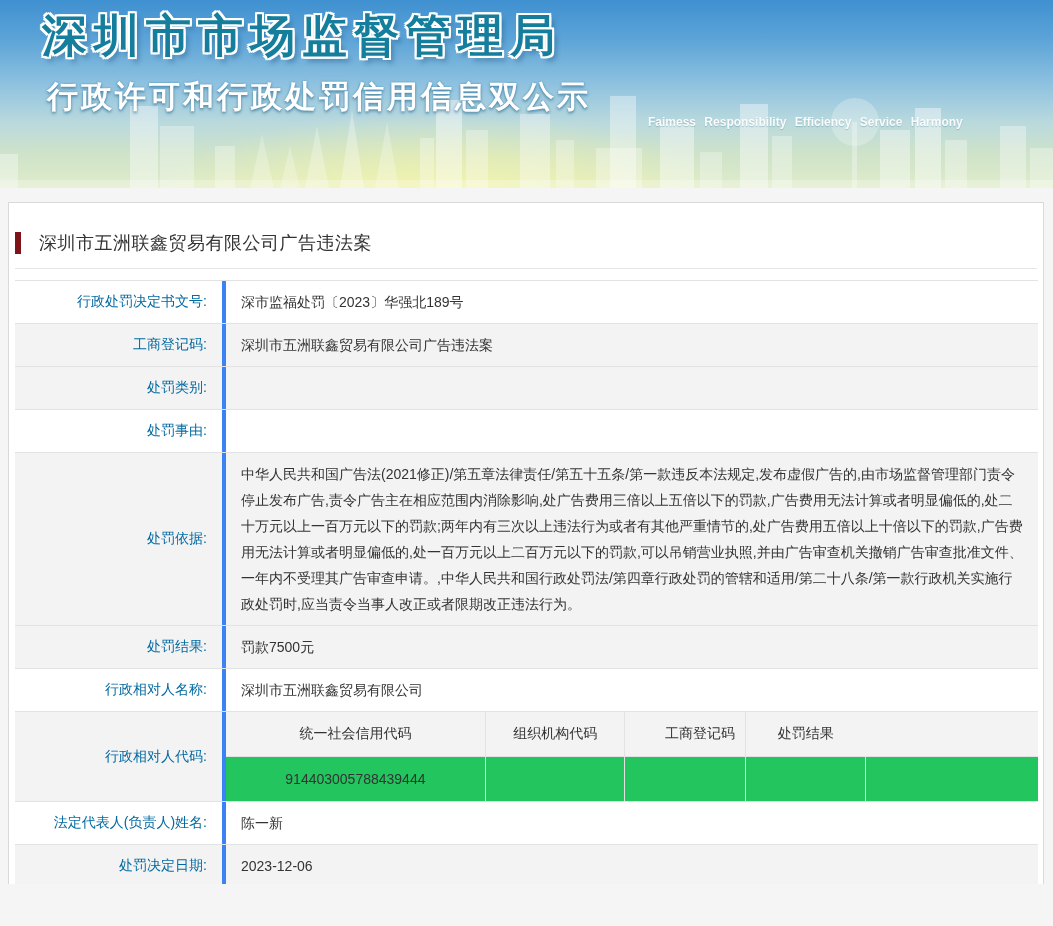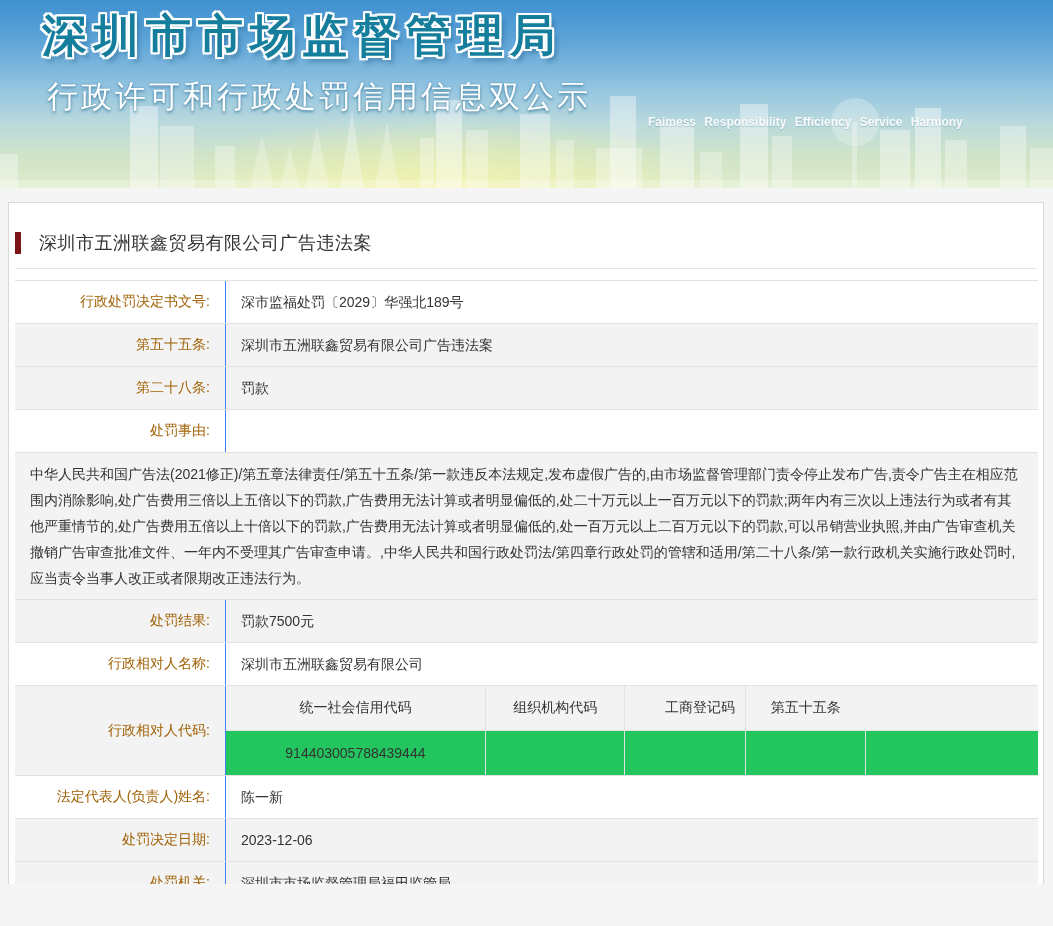--- a/index.html
+++ b/index.html
@@ -22,21 +22,21 @@
     position:absolute; left:42px; top:6px;
     font-size:45px; font-weight:bold; letter-spacing:7px; color:#157e9c;
     text-shadow:
       -2px -2px 0 #fff, 2px -2px 0 #fff, -2px 2px 0 #fff, 2px 2px 0 #fff,
       -2px 0 0 #fff, 2px 0 0 #fff, 0 -2px 0 #fff, 0 2px 0 #fff,
       4px 5px 5px rgba(20,80,120,.45);
     white-space:nowrap;
   }
   .banner-subtitle {
     position:absolute; left:47px; top:76px;
-    font-size:31px; font-weight:normal; letter-spacing:3px; color:#ffffff;
+    font-size:31px; font-weight:bold; letter-spacing:3px; color:#ffffff;
     text-shadow:0 2px 3px rgba(30,100,140,.55), 0 0 2px rgba(30,100,140,.5);
     white-space:nowrap;
   }
   .slogan-cn {
     position:absolute; left:648px; top:80px;
     font-size:29px; color:#fdfdfd; letter-spacing:2px; word-spacing:12px;
     text-shadow:0 1px 2px rgba(40,110,140,.35); white-space:nowrap;
   }
   .slogan-en {
     position:absolute; left:648px; top:115px;
@@ -60,23 +60,23 @@
   .divider { height:1px; background:#e5e5e5; margin:13px 0 0 0; }
 
   
   .info-table {
     margin-top:11px; border-top:1px solid #e2e2e2; width:1023px;
     font-size:14px;
   }
   .row { display:flex; border-bottom:1px solid #e2e2e2; min-height:43px; background:#fff; }
   .row.shade { background:#f3f3f3; }
   .cell-label {
-    flex:0 0 211px; width:211px; border-right:1px solid #3b82f6;
+    flex:0 0 211px; width:211px; border-right:4px solid #3b82f6;
     display:flex; align-items:center; justify-content:flex-end;
-    padding:6px 15px 6px 6px; color:#a16207; text-align:right;
+    padding:6px 15px 6px 6px; color:#0369a1; text-align:right;
   }
   .cell-value {
     flex:1 1 auto; display:flex; align-items:center;
     padding:6px 15px; line-height:26px; color:#333;
   }
   .cell-value.long { padding:8px 15px; }
 
   
   .cell-codes { flex:1 1 auto; padding:0; display:flex; flex-direction:column; }
   .codes-row { display:flex; flex:1 1 50%; }
@@ -140,59 +140,59 @@
       <div class="case-title-wrap">
         <span class="title-bar"></span>
         <span class="case-title">深圳市五洲联鑫贸易有限公司广告违法案</span>
       </div>
       <div class="divider"></div>
 
       <div class="info-table">
 
         <div class="row">
           <div class="cell-label">行政处罚决定书文号:</div>
-          <div class="cell-value">深市监福处罚〔2029〕华强北189号</div>
-        </div>
-
-        <div class="row shade">
-          <div class="cell-label">第五十五条:</div>
+          <div class="cell-value">深市监福处罚〔2023〕华强北189号</div>
+        </div>
+
+        <div class="row shade">
+          <div class="cell-label">工商登记码:</div>
           <div class="cell-value">深圳市五洲联鑫贸易有限公司广告违法案</div>
         </div>
 
         <div class="row shade">
-          <div class="cell-label">第二十八条:</div>
-          <div class="cell-value">罚款</div>
+          <div class="cell-label">处罚类别:</div>
         </div>
 
         <div class="row">
           <div class="cell-label">处罚事由:</div>
         </div>
 
         <div class="row shade">
+          <div class="cell-label">处罚依据:</div>
           <div class="cell-value long">中华人民共和国广告法(2021修正)/第五章法律责任/第五十五条/第一款违反本法规定,发布虚假广告的,由市场监督管理部门责令停止发布广告,责令广告主在相应范围内消除影响,处广告费用三倍以上五倍以下的罚款,广告费用无法计算或者明显偏低的,处二十万元以上一百万元以下的罚款;两年内有三次以上违法行为或者有其他严重情节的,处广告费用五倍以上十倍以下的罚款,广告费用无法计算或者明显偏低的,处一百万元以上二百万元以下的罚款,可以吊销营业执照,并由广告审查机关撤销广告审查批准文件、一年内不受理其广告审查申请。,中华人民共和国行政处罚法/第四章行政处罚的管辖和适用/第二十八条/第一款行政机关实施行政处罚时,应当责令当事人改正或者限期改正违法行为。</div>
         </div>
 
         <div class="row shade">
           <div class="cell-label">处罚结果:</div>
           <div class="cell-value">罚款7500元</div>
         </div>
 
         <div class="row">
           <div class="cell-label">行政相对人名称:</div>
           <div class="cell-value">深圳市五洲联鑫贸易有限公司</div>
         </div>
 
         <div class="row shade">
           <div class="cell-label">行政相对人代码:</div>
           <div class="cell-codes">
             <div class="codes-row hdr">
               <div class="codes-cell c0">统一社会信用代码</div>
               <div class="codes-cell c1">组织机构代码</div>
               <div class="codes-cell c2">工商登记码</div>
-              <div class="codes-cell c3">第五十五条</div>
+              <div class="codes-cell c3">处罚结果</div>
             </div>
             <div class="codes-row val">
               <div class="codes-cell c0">914403005788439444</div>
               <div class="codes-cell c1"></div>
               <div class="codes-cell c2"></div>
               <div class="codes-cell c3"></div>
               <div class="codes-cell c4"></div>
             </div>
           </div>
         </div>

